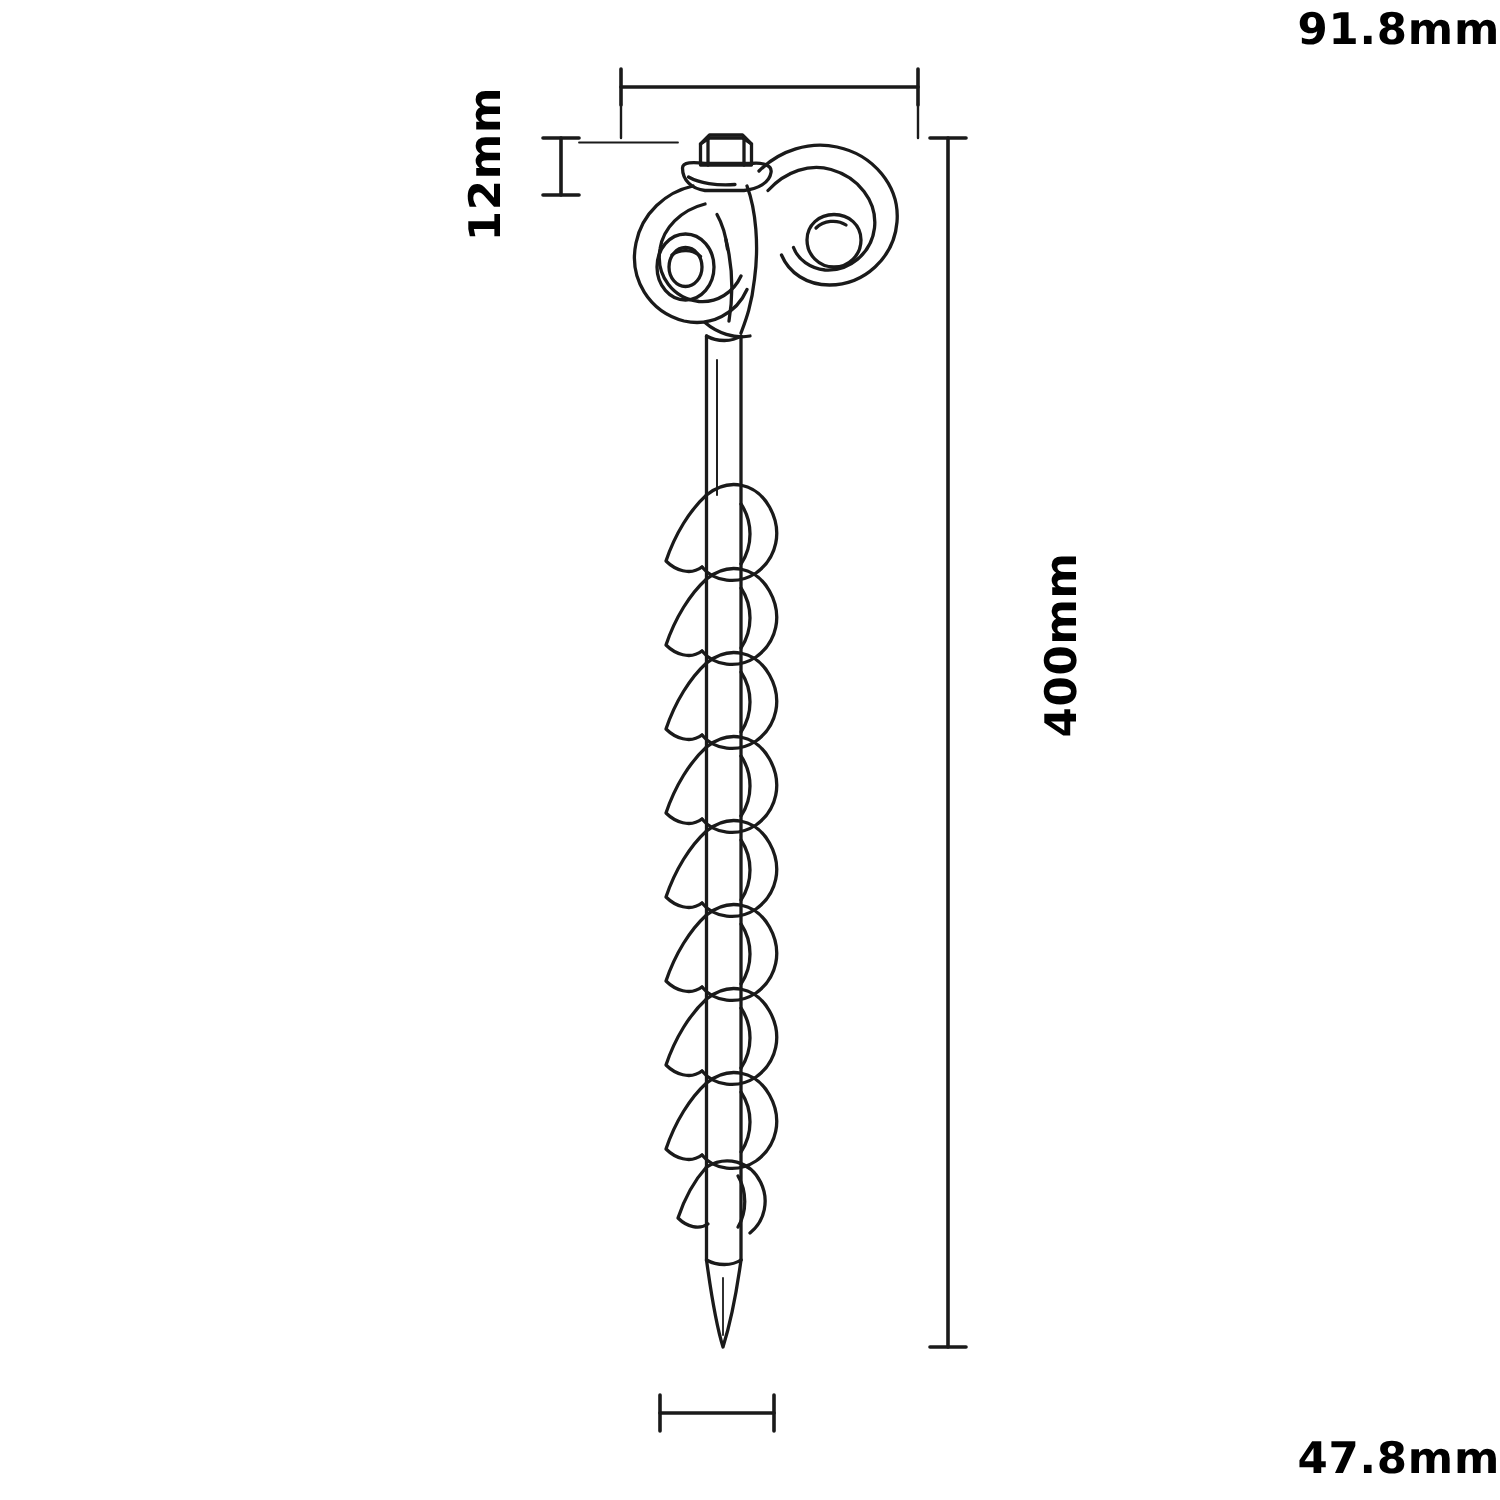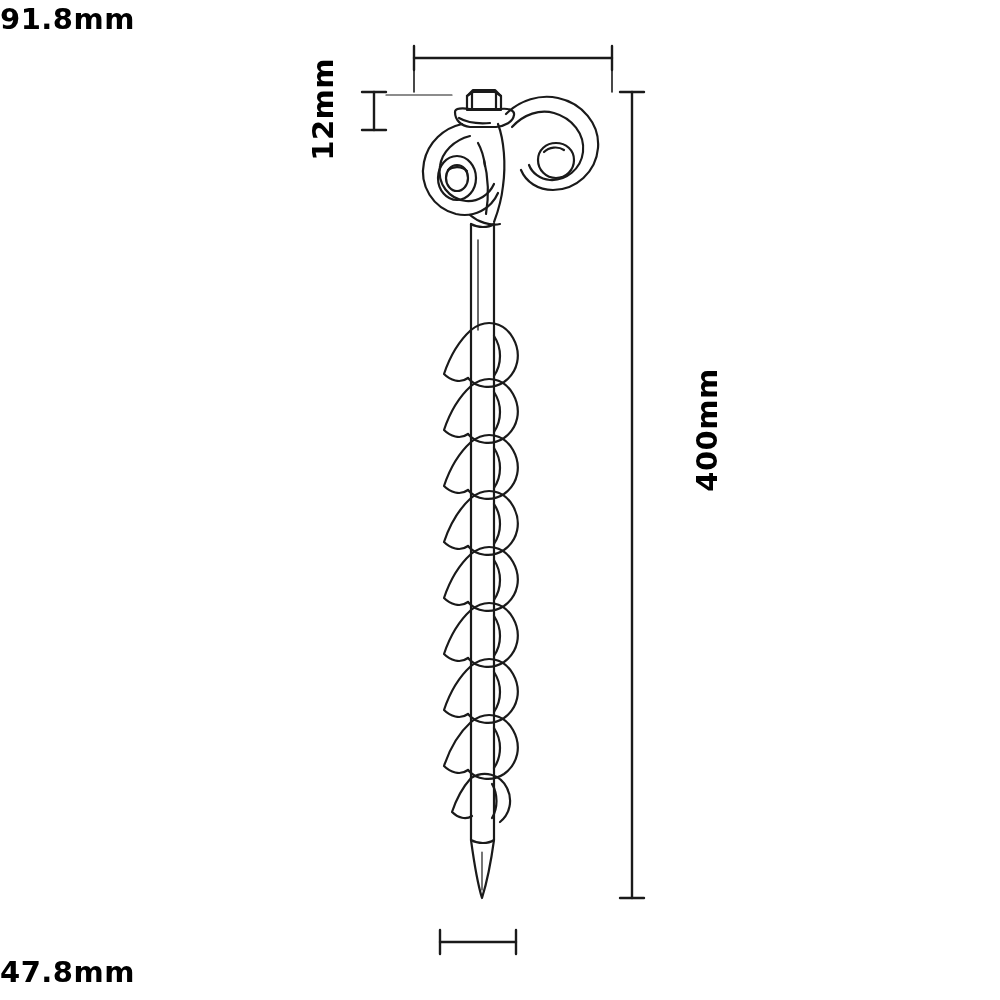--- a/index.html
+++ b/index.html
@@ -25,21 +25,21 @@
     font-weight: bold;
     color: #000000;
     letter-spacing: 0.5px;
     white-space: nowrap;
   }
   
   #label-width-top {
     left: 0;
     top: 2px;
     width: 1000px;
-    text-align: left;
+    text-align: right;
     font-size: 29px;
   }
   
   #label-collar {
     left: 306px;
     top: 58px;
     font-size: 29px;
     transform: rotate(-90deg);
     transform-origin: left top;
   }
@@ -57,21 +57,21 @@
   }
   #label-height-inner {
     display: block;
     transform: translate(-50%, 0);
   }
   
   #label-width-bottom {
     left: 0;
     top: 955px;
     width: 1000px;
-    text-align: left;
+    text-align: right;
     font-size: 29px;
   }
   svg { display: block; }
 </style>
 </head>
 <body>
 
 <div id="stage">
 
   <svg width="1000" height="1000" viewBox="0 0 1000 1000" xmlns="http://www.w3.org/2000/svg">

